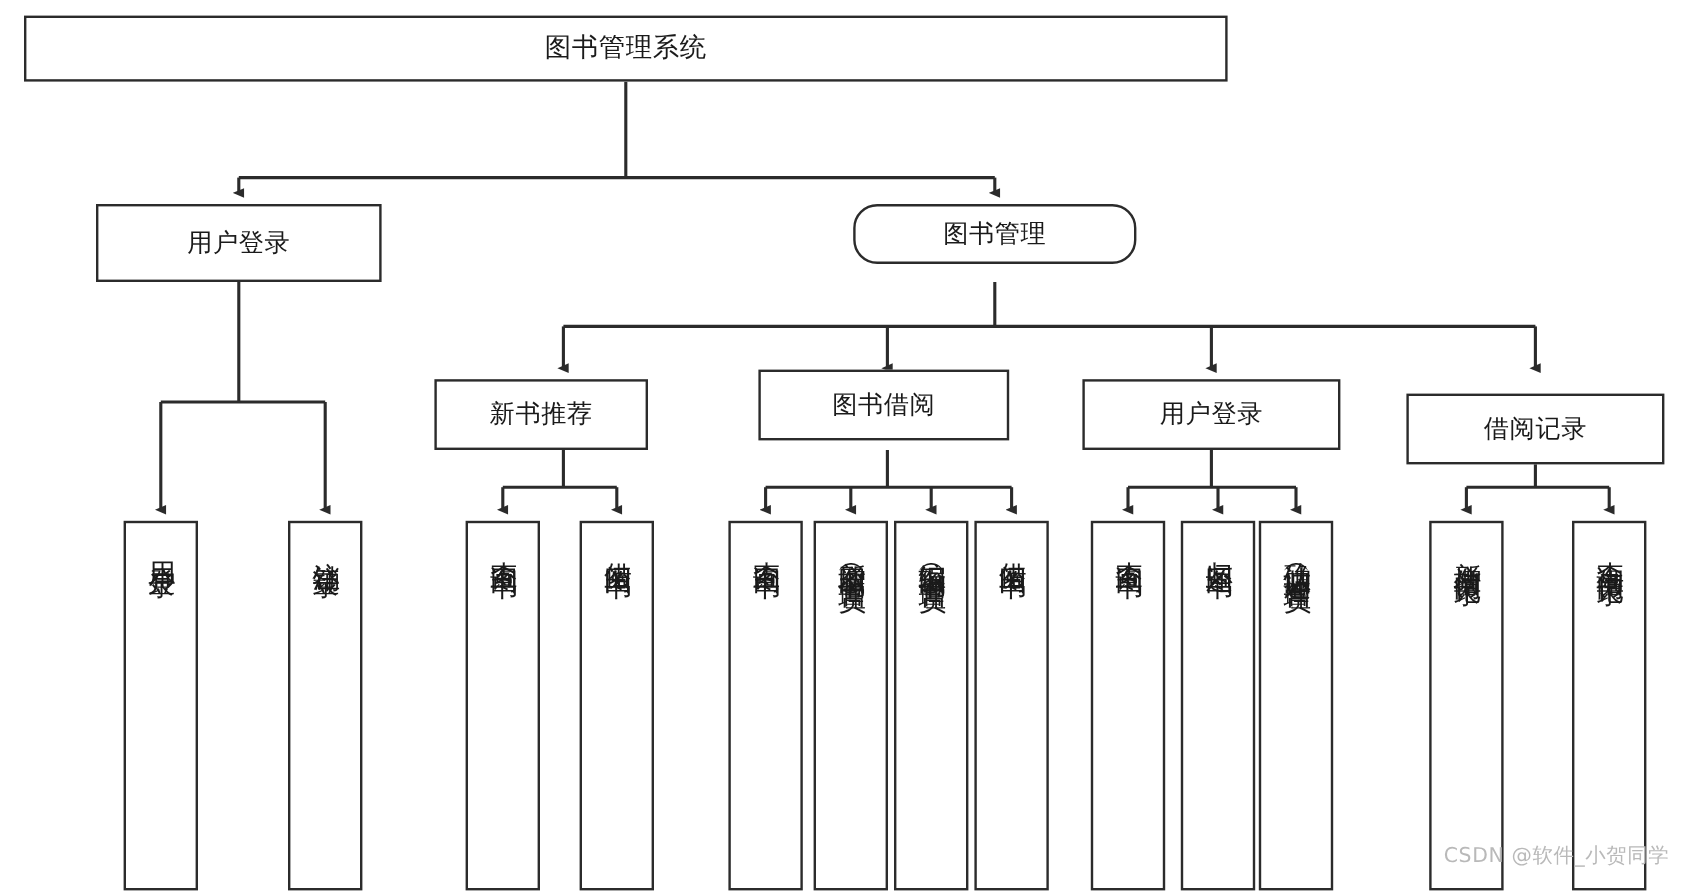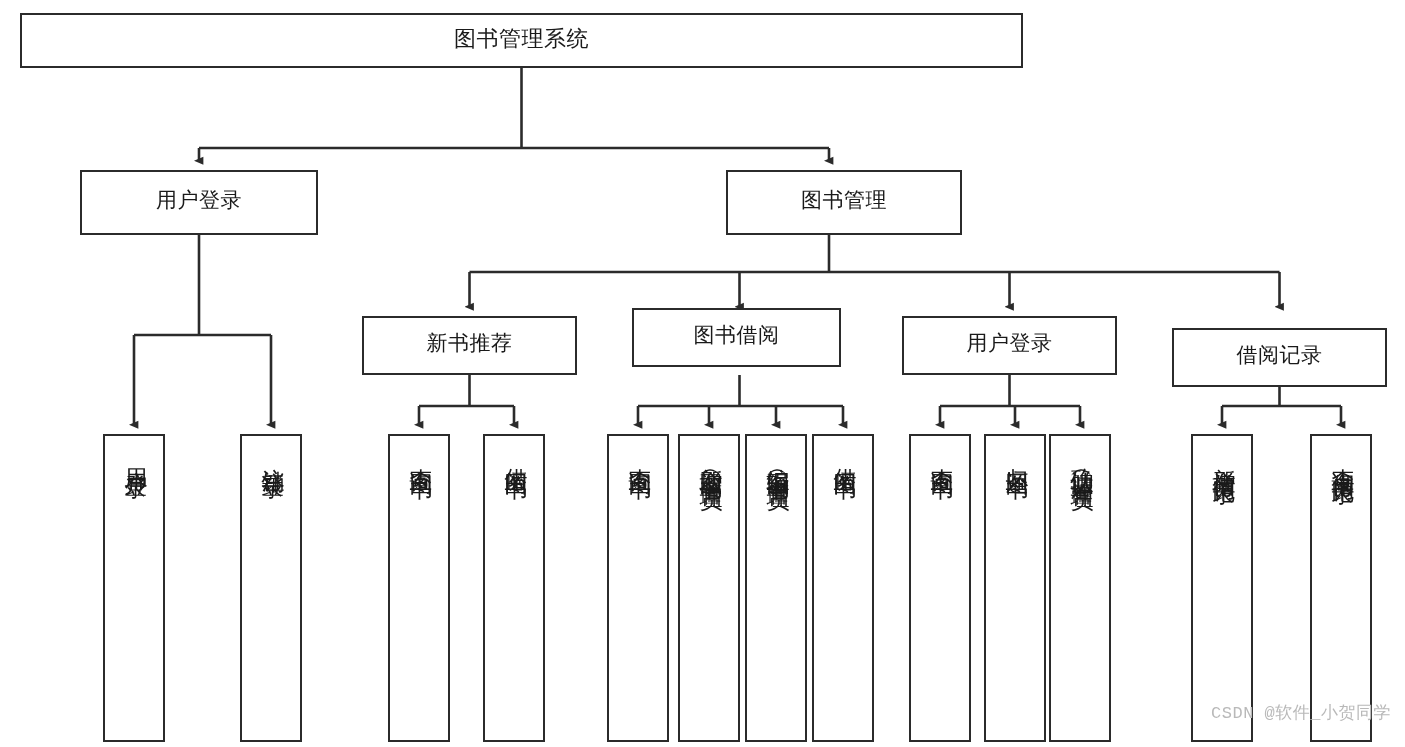--- a/index.html
+++ b/index.html
@@ -11,21 +11,20 @@
     width: 1405px;
     height: 747px;
     font-family: "DejaVu Sans", "Liberation Sans", sans-serif;
     overflow: hidden;
   }
   #diagram-root {
     position: relative;
     width: 1405px;
     height: 747px;
     background: #ffffff;
-    font-family: Liberation Mono, monospace;
   }
   svg#edges {
     position: absolute;
     left: 0;
     top: 0;
     width: 1405px;
     height: 747px;
     pointer-events: none;
   }
   .node {
@@ -120,24 +119,24 @@
       </g>
   </svg>
 
   <div id="nodes-layer">
       <div class="node horizontal root" style="left: 20px; top: 13px; width: 1003px; height: 55px;">
         <span class="label">图书管理系统</span>
       </div>
       <div class="node horizontal" style="left: 80px; top: 170px; width: 238px; height: 65px;">
         <span class="label">用户登录</span>
       </div>
-      <div class="node horizontal" style="left: 726px; top: 170px; width: 236px; height: 65px;">
+      <div class="node horizontal" style="left: 711px; top: 170px; width: 236px; height: 50px; border-radius: 20px;">
         <span class="label">图书管理</span>
       </div>
-      <div class="node horizontal" style="left: 362px; top: 316px; width: 215px; height: 59px;">
+      <div class="node horizontal" style="left: 362px; top: 316px; width: 178px; height: 59px;">
         <span class="label">新书推荐</span>
       </div>
       <div class="node horizontal" style="left: 632px; top: 308px; width: 209px; height: 59px;">
         <span class="label">图书借阅</span>
       </div>
       <div class="node horizontal" style="left: 902px; top: 316px; width: 215px; height: 59px;">
         <span class="label">用户登录</span>
       </div>
       <div class="node horizontal" style="left: 1172px; top: 328px; width: 215px; height: 59px;">
         <span class="label">借阅记录</span>

